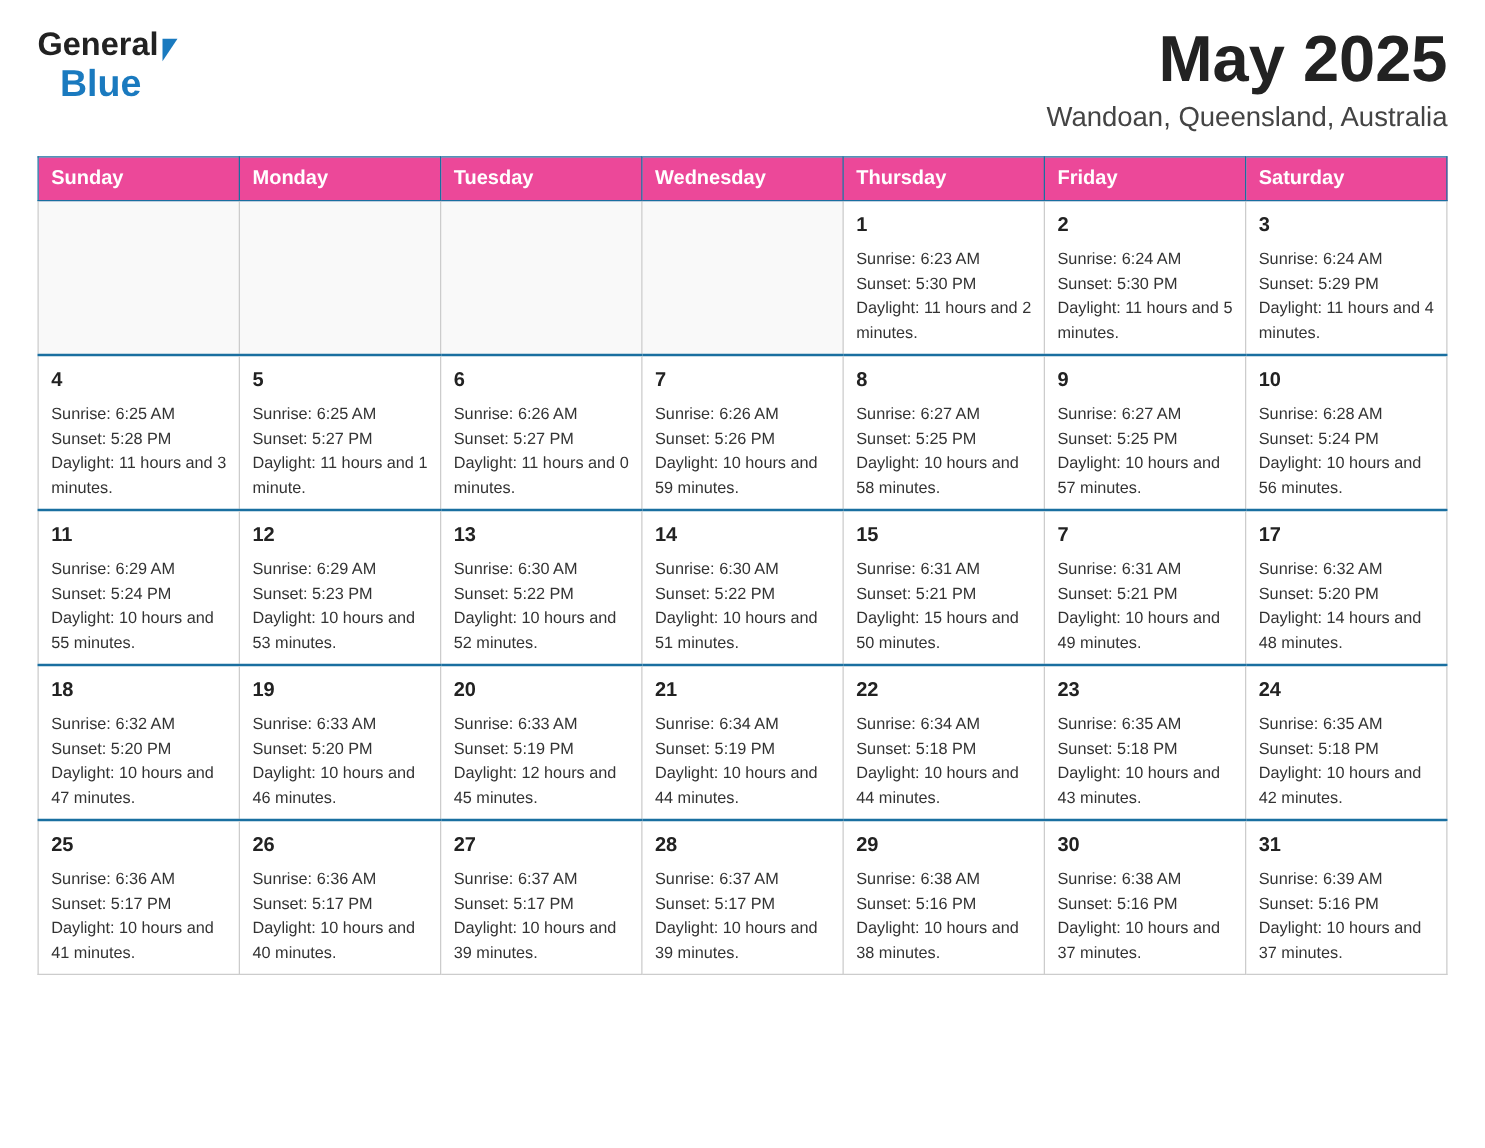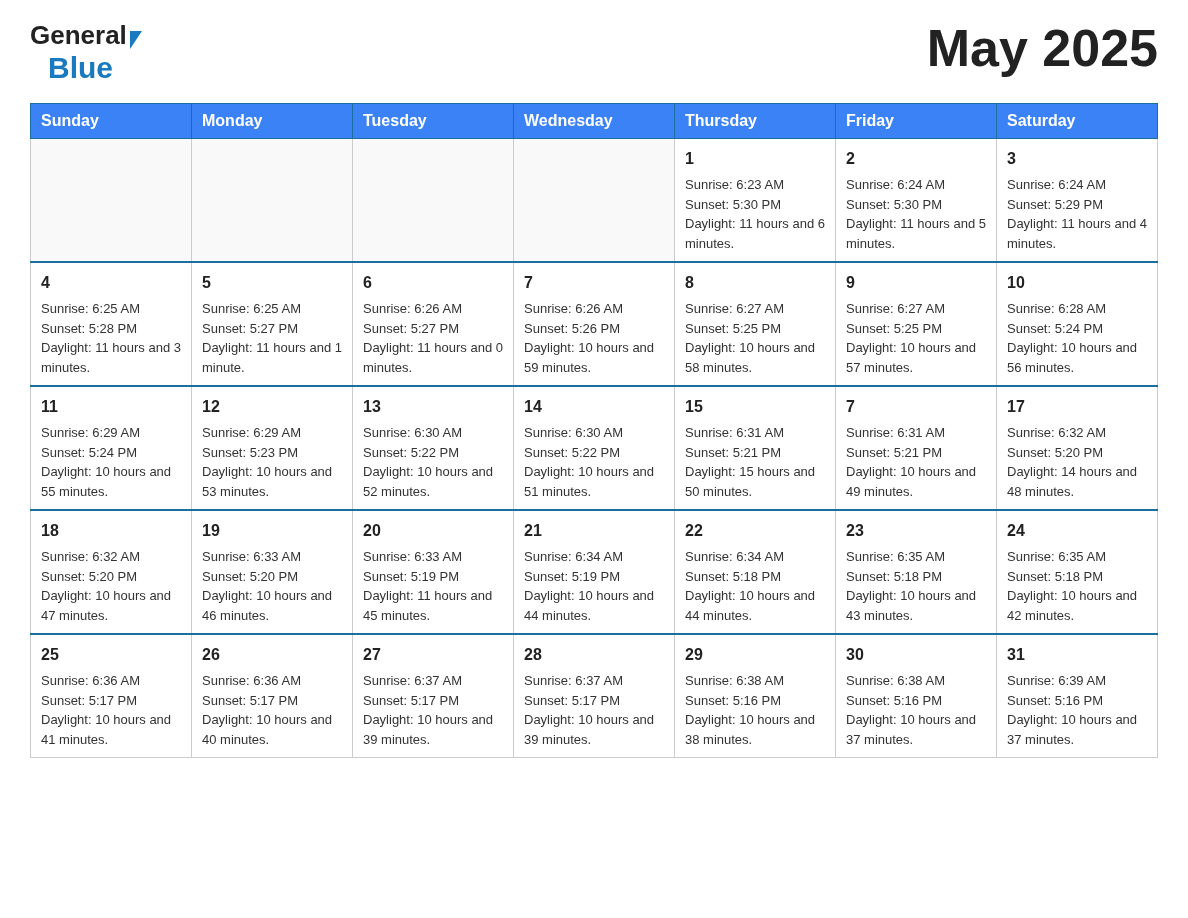--- a/index.html
+++ b/index.html
@@ -30,21 +30,21 @@
       font-size: 22px;
       color: #444;
       margin-top: 4px;
     }
     .calendar {
       width: 100%;
       border-collapse: collapse;
       border: 1px solid #ccc;
     }
     .calendar th {
-      background: #3b82f6;
+      background: #ec4899;
       color: #fff;
       font-size: 16px;
       font-weight: bold;
       padding: 8px 10px;
       text-align: left;
       border: 1px solid #1a6fa0;
     }
     .calendar td {
       vertical-align: top;
       padding: 8px 10px;
@@ -112,20 +112,21 @@
     <div class="logo-row1">
       <span class="general-text">General</span>
       <span class="arrow-shape"></span>
     </div>
     <div>
       <span class="blue-text">Blue</span>
     </div>
   </div>
   <div class="title-block">
     <div class="month-year">May 2025</div>
+    <div class="location">Wandoan, Queensland, Australia</div>
   </div>
 </div>
 
 <table class="calendar">
   <thead>
     <tr>
     <th>Sunday</th>
         <th>Monday</th>
         <th>Tuesday</th>
         <th>Wednesday</th>
@@ -137,21 +138,21 @@
   <tbody id="calendar-body">
   <tr>
         <td class="empty"></td>
         <td class="empty"></td>
         <td class="empty"></td>
         <td class="empty"></td>
         <td>
           <span class="day-num">1</span>
           <div>Sunrise: 6:23 AM</div>
           <div>Sunset: 5:30 PM</div>
-          <div>Daylight: 11 hours and 6 minutes.</div>
+          <div>Daylight: 11 hours and 2 minutes.</div>
         </td>
         <td>
           <span class="day-num">2</span>
           <div>Sunrise: 6:24 AM</div>
           <div>Sunset: 5:30 PM</div>
           <div>Daylight: 11 hours and 5 minutes.</div>
         </td>
         <td>
           <span class="day-num">3</span>
           <div>Sunrise: 6:24 AM</div>
@@ -257,21 +258,21 @@
         <td>
           <span class="day-num">19</span>
           <div>Sunrise: 6:33 AM</div>
           <div>Sunset: 5:20 PM</div>
           <div>Daylight: 10 hours and 46 minutes.</div>
         </td>
         <td>
           <span class="day-num">20</span>
           <div>Sunrise: 6:33 AM</div>
           <div>Sunset: 5:19 PM</div>
-          <div>Daylight: 11 hours and 45 minutes.</div>
+          <div>Daylight: 12 hours and 45 minutes.</div>
         </td>
         <td>
           <span class="day-num">21</span>
           <div>Sunrise: 6:34 AM</div>
           <div>Sunset: 5:19 PM</div>
           <div>Daylight: 10 hours and 44 minutes.</div>
         </td>
         <td>
           <span class="day-num">22</span>
           <div>Sunrise: 6:34 AM</div>

